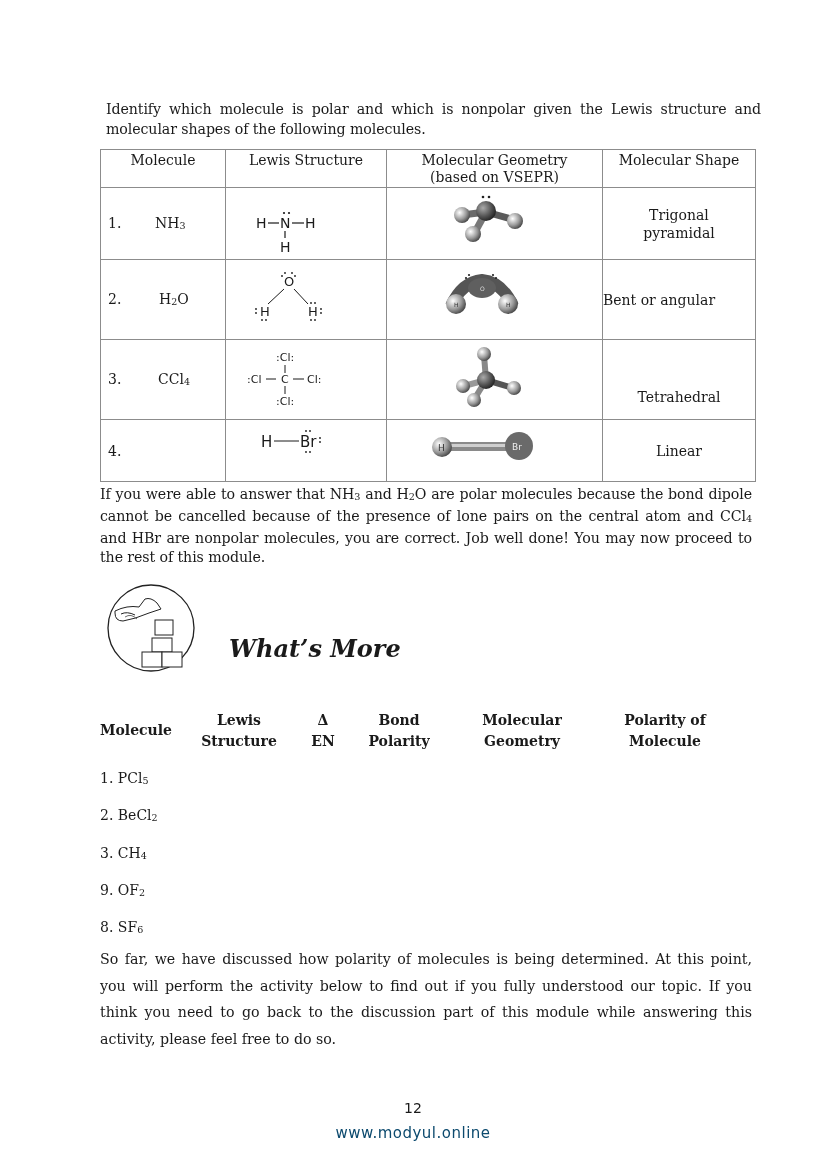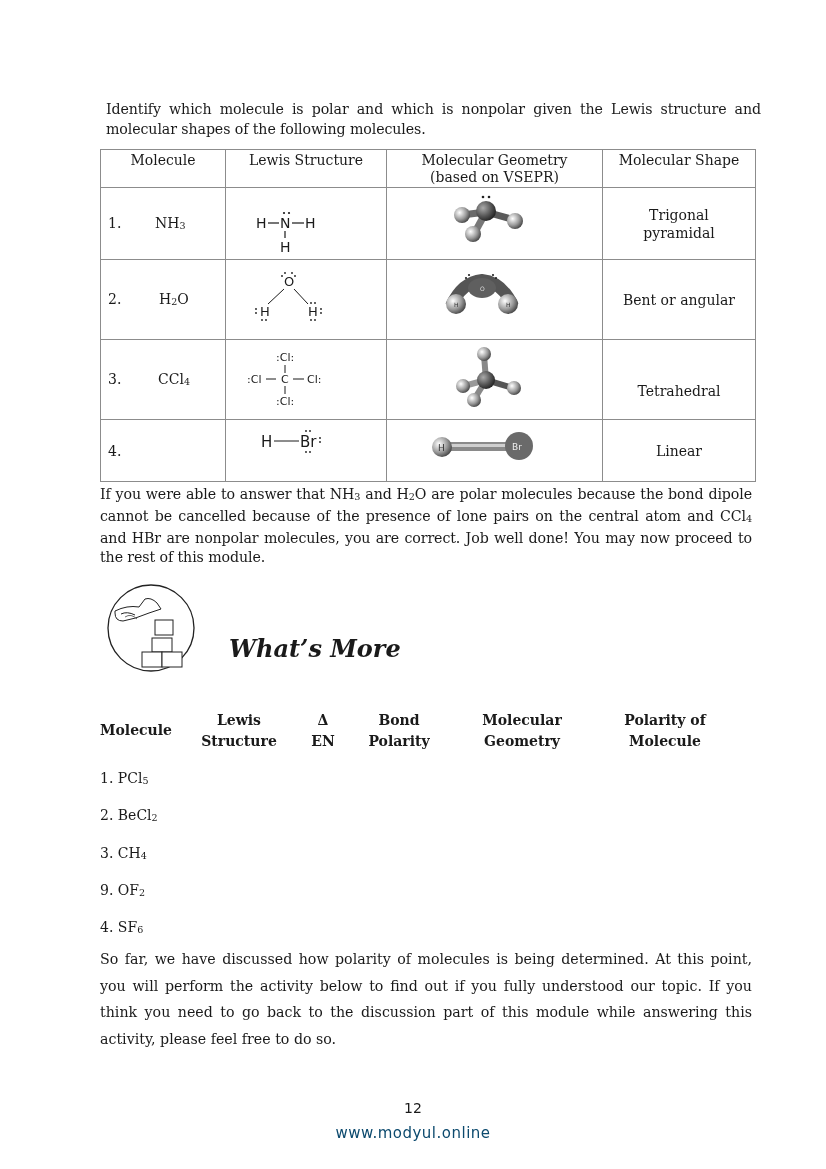--- a/index.html
+++ b/index.html
@@ -138,21 +138,21 @@
         <circle cx="69" cy="44" r="10" fill="url(#gW)"></circle>
         <circle cx="121" cy="44" r="10" fill="url(#gW)"></circle>
         <text x="67" y="47" font-size="6" fill="#333" font-family="DejaVu Sans, sans-serif">H</text>
         <text x="119" y="47" font-size="6" fill="#333" font-family="DejaVu Sans, sans-serif">H</text>
         <circle cx="79" cy="18" r="1.1" fill="#222"></circle>
             <circle cx="82" cy="15" r="1.1" fill="#222"></circle>
         <circle cx="106" cy="15" r="1.1" fill="#222"></circle>
             <circle cx="109" cy="18" r="1.1" fill="#222"></circle>
       </svg>
     </td>
-    <td style="vertical-align:middle; text-align:center">Bent or angular</td>
+    <td style="vertical-align:middle; text-align:left">Bent or angular</td>
   </tr>
 
   <tr style="height:76px">
     <td style="vertical-align:middle">
       <div class="mol">
         <span class="num">3.</span>
         <span style="padding-left:3px"><span>CCl</span><sub>4</sub></span>
       </div>
     </td>
     <td>
@@ -176,21 +176,21 @@
         <line x1="99" y1="40" x2="77" y2="46" stroke="#999" stroke-width="6"></line>
         <line x1="99" y1="40" x2="126" y2="48" stroke="#555" stroke-width="6"></line>
         <line x1="99" y1="40" x2="88" y2="58" stroke="#888" stroke-width="6"></line>
         <circle cx="99" cy="40" r="9" fill="url(#gD)"></circle>
         <circle cx="97" cy="14" r="7" fill="url(#gW)"></circle>
         <circle cx="76" cy="46" r="7" fill="url(#gW)"></circle>
         <circle cx="127" cy="48" r="7" fill="url(#gW)"></circle>
         <circle cx="87" cy="60" r="7" fill="url(#gW)"></circle>
       </svg>
     </td>
-    <td style="vertical-align:bottom; text-align:center; padding-bottom:20px">Tetrahedral</td>
+    <td style="vertical-align:bottom; text-align:center; padding-bottom:14px">Tetrahedral</td>
   </tr>
 
   <tr style="height:58px">
     <td style="vertical-align:middle">
       <div class="mol">
             <span class="num">4.</span>
           </div>
     </td>
     <td>
       <svg width="160" height="58">
@@ -258,18 +258,18 @@
   </div>
 <div class="abs wm-head" style="left:612px; top:710px; width:106px;">
     <div>Polarity of</div>
     <div>Molecule</div>
   </div>
 
 <div class="abs item" style="top:770px;"><span>1. PCl</span><sub>5</sub></div>
 <div class="abs item" style="top:807px;"><span>2. BeCl</span><sub>2</sub></div>
 <div class="abs item" style="top:845px;"><span>3. CH</span><sub>4</sub></div>
 <div class="abs item" style="top:882px;"><span>9. OF</span><sub>2</sub></div>
-<div class="abs item" style="top:919px;"><span>4. SF</span><sub>6</sub></div>
+<div class="abs item" style="top:919px;"><span>8. SF</span><sub>6</sub></div>
 
 <div class="abs para2" style="text-align:justify">So far, we have discussed how polarity of molecules is being determined. At this point, you will perform the activity below to find out if you fully understood our topic. If you think you need to go back to the discussion part of this module while answering this activity, please feel free to do so.</div>
 
 <div class="abs footer-num">12</div>
 <div class="abs footer-url">www.modyul.online</div>
 
 </body></html>

